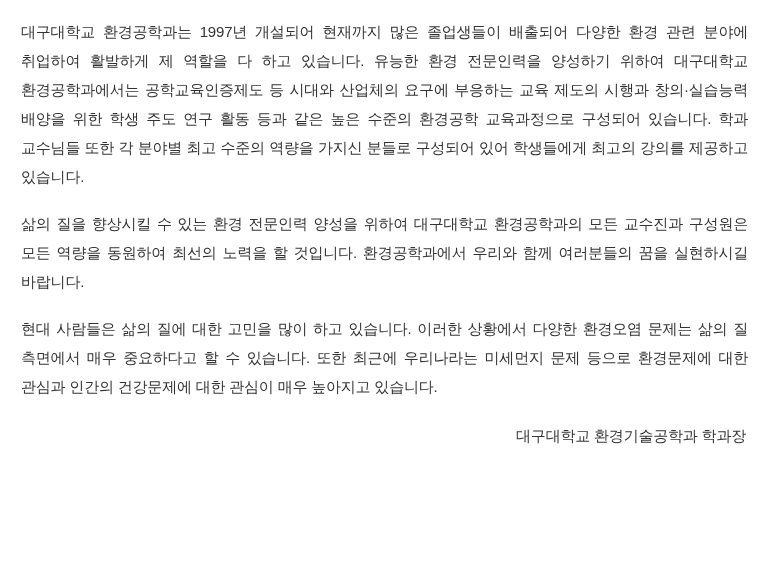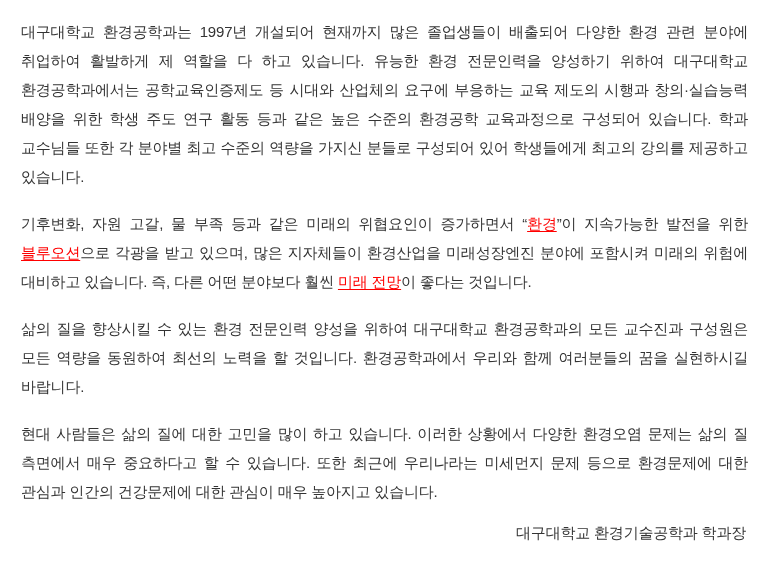--- a/index.html
+++ b/index.html
@@ -32,33 +32,32 @@
     margin: 0 0 18px 0;
   }
   .greeting-body p:last-child { margin-bottom: 0; }
   .highlight {
     color: var(--accent);
     text-decoration: underline;
     text-decoration-color: var(--accent);
     text-underline-offset: 2px;
   }
   .signature {
-    margin-top: 12px;
+    margin-top: 20px;
     font-size: 15px;
     line-height: 29px;
     color: var(--text);
     text-align: right;
     padding-right: 2px;
     letter-spacing: -0.2px;
   }
 </style>
 </head>
 <body>
 
 <main class="page">
   <section class="greeting-body" id="greeting-body">
       <p><span class="">대구대학교 환경공학과는 1997년 개설되어 현재까지 많은 졸업생들이 배출되어 다양한 환경 관련 분야에 취업하여 활발하게 제 역할을 다 하고 있습니다. 유능한 환경 전문인력을 양성하기 위하여 대구대학교 환경공학과에서는 공학교육인증제도 등 시대와 산업체의 요구에 부응하는 교육 제도의 시행과 창의·실습능력 배양을 위한 학생 주도 연구 활동 등과 같은 높은 수준의 환경공학 교육과정으로 구성되어 있습니다. 학과 교수님들 또한 각 분야별 최고 수준의 역량을 가지신 분들로 구성되어 있어 학생들에게 최고의 강의를 제공하고 있습니다.</span></p>
-      <p><span class="">기후변화, 자원 고갈, 물 부족 등과 같은 미래의 위협요인이 증가하면서 “</span><span class="highlight">환경</span><span class="">”이 지속가능한 발전을 위한 </span><span class="highlight">블루오션</span><span class="">으로 각광을 받고 있으며, 많은 지자체들이 환경산업을 미래성장엔진 분야에 포함시켜 미래의 위험에 대비하고 있습니다. 즉, 다른 어떤 분야보다 훨씬 </span><span class="highlight">미래 전망</span><span class="">이 좋다는 것입니다.</span></p>
       <p><span class="">삶의 질을 향상시킬 수 있는 환경 전문인력 양성을 위하여 대구대학교 환경공학과의 모든 교수진과 구성원은 모든 역량을 동원하여 최선의 노력을 할 것입니다. 환경공학과에서 우리와 함께 여러분들의 꿈을 실현하시길 바랍니다.</span></p>
       <p><span class="">현대 사람들은 삶의 질에 대한 고민을 많이 하고 있습니다. 이러한 상황에서 다양한 환경오염 문제는 삶의 질 측면에서 매우 중요하다고 할 수 있습니다. 또한 최근에 우리나라는 미세먼지 문제 등으로 환경문제에 대한 관심과 인간의 건강문제에 대한 관심이 매우 높아지고 있습니다.</span></p>
     </section>
   <div class="signature">대구대학교 환경기술공학과 학과장</div>
 </main>
 
 </body></html>

